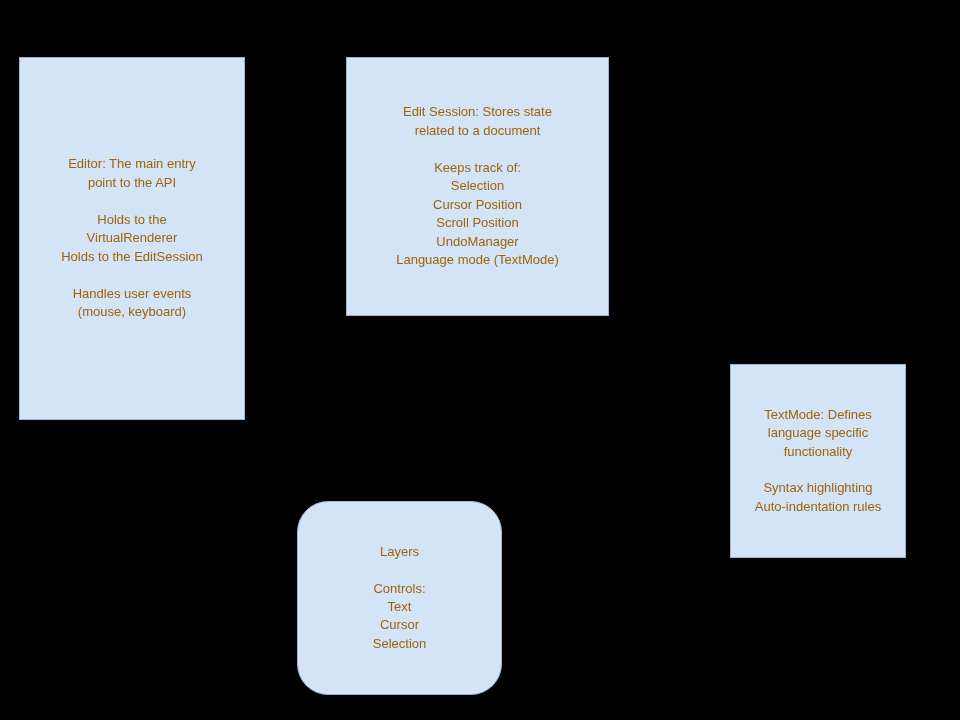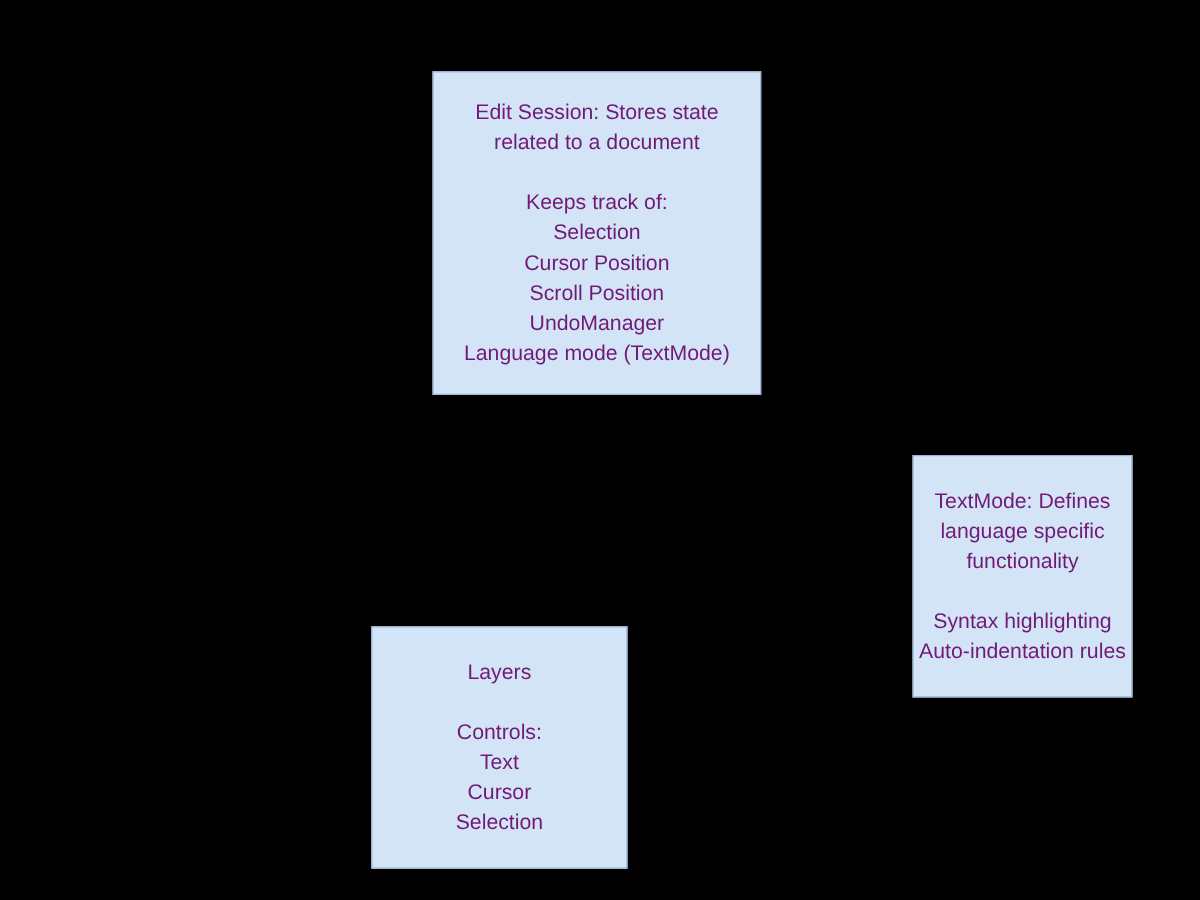--- a/index.html
+++ b/index.html
@@ -16,38 +16,49 @@
     font-family: "Liberation Sans", sans-serif;
   }
   .box {
     position: absolute;
     background: #d4e4f7;
     border: 1px solid #9bb6d4;
     box-sizing: border-box;
     display: flex;
     align-items: center;
     justify-content: center;
-    color: #701a75;
+    color: #a16207;
     text-align: center;
     line-height: 1.42;
-    font-size: 17px;
+    font-size: 13px;
     white-space: pre-line;
     padding: 4px 2px;
   }
   .box-text {
     display: block;
     width: 100%;
     white-space: pre-line;
   }
 </style>
 </head>
 <body>
 
 <div id="canvas">
 
+  <div class="box" style="left:19px; top:57px; width:226px; height:363px;">
+    <span class="box-text">Editor: The main entry
+point to the API
+
+Holds to the
+VirtualRenderer
+Holds to the EditSession
+
+Handles user events
+(mouse, keyboard)</span>
+  </div>
 
   <div class="box" style="left:346px; top:57px; width:263px; height:259px;">
     <span class="box-text">Edit Session: Stores state
 related to a document
 
 Keeps track of:
 Selection
 Cursor Position
 Scroll Position
 UndoManager
@@ -58,21 +69,21 @@
   <div class="box" style="left:730px; top:364px; width:176px; height:194px;">
     <span class="box-text">TextMode: Defines
 language specific
 functionality
 
 Syntax highlighting
 Auto-indentation rules</span>
   </div>
 
 
-  <div class="box" style="left:297px; top:501px; width:205px; height:194px;">
+  <div class="box" style="left:297px; top:501px; width:205px; height:194px;border-radius:31px;">
     <span class="box-text">Layers
 
 Controls:
 Text
 Cursor
 Selection</span>
   </div>
 
 </div>
 

